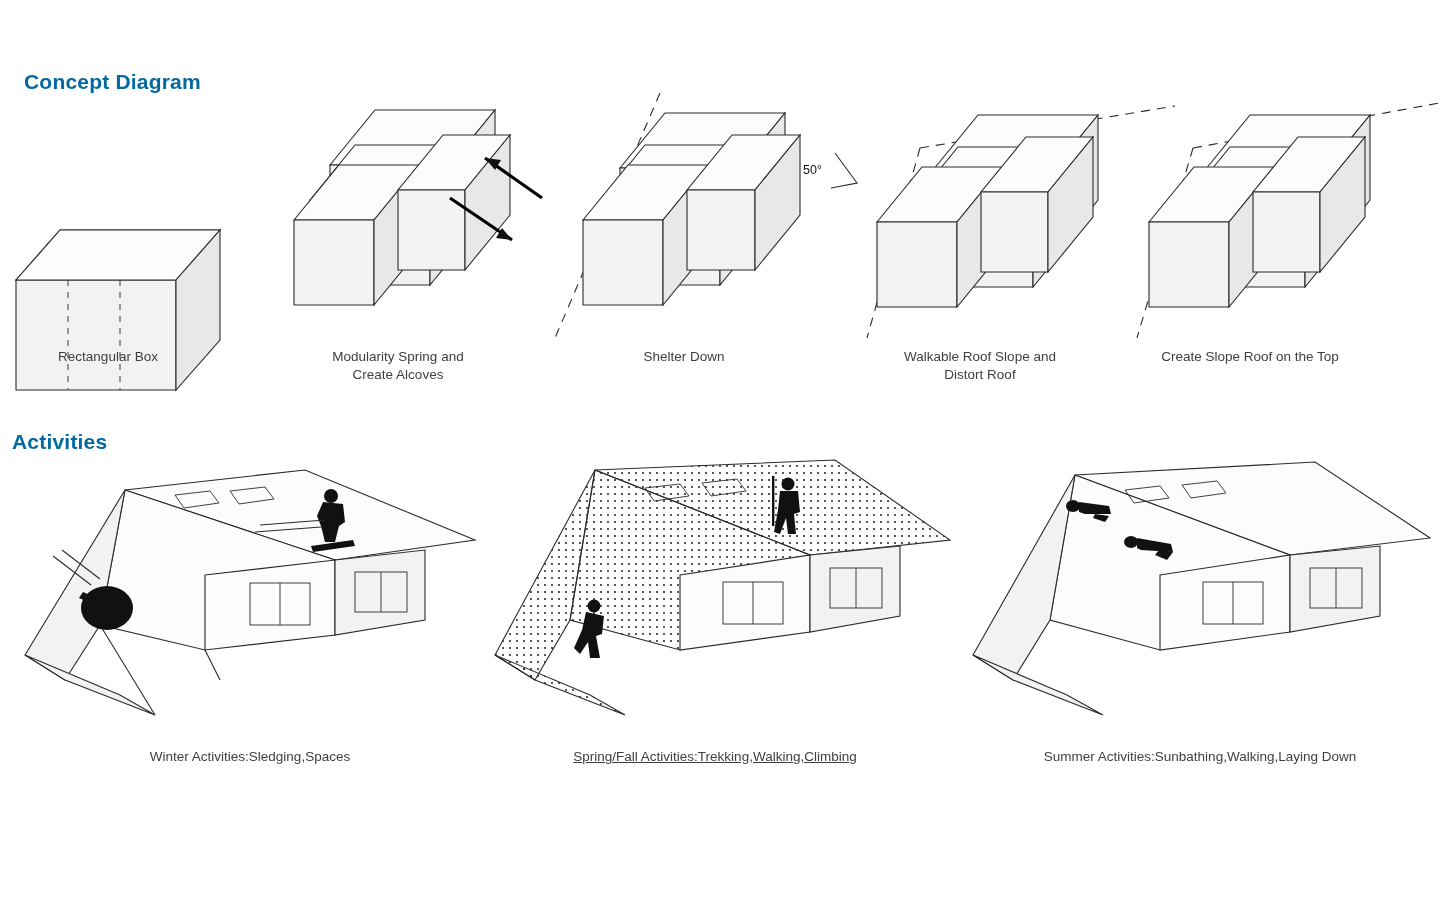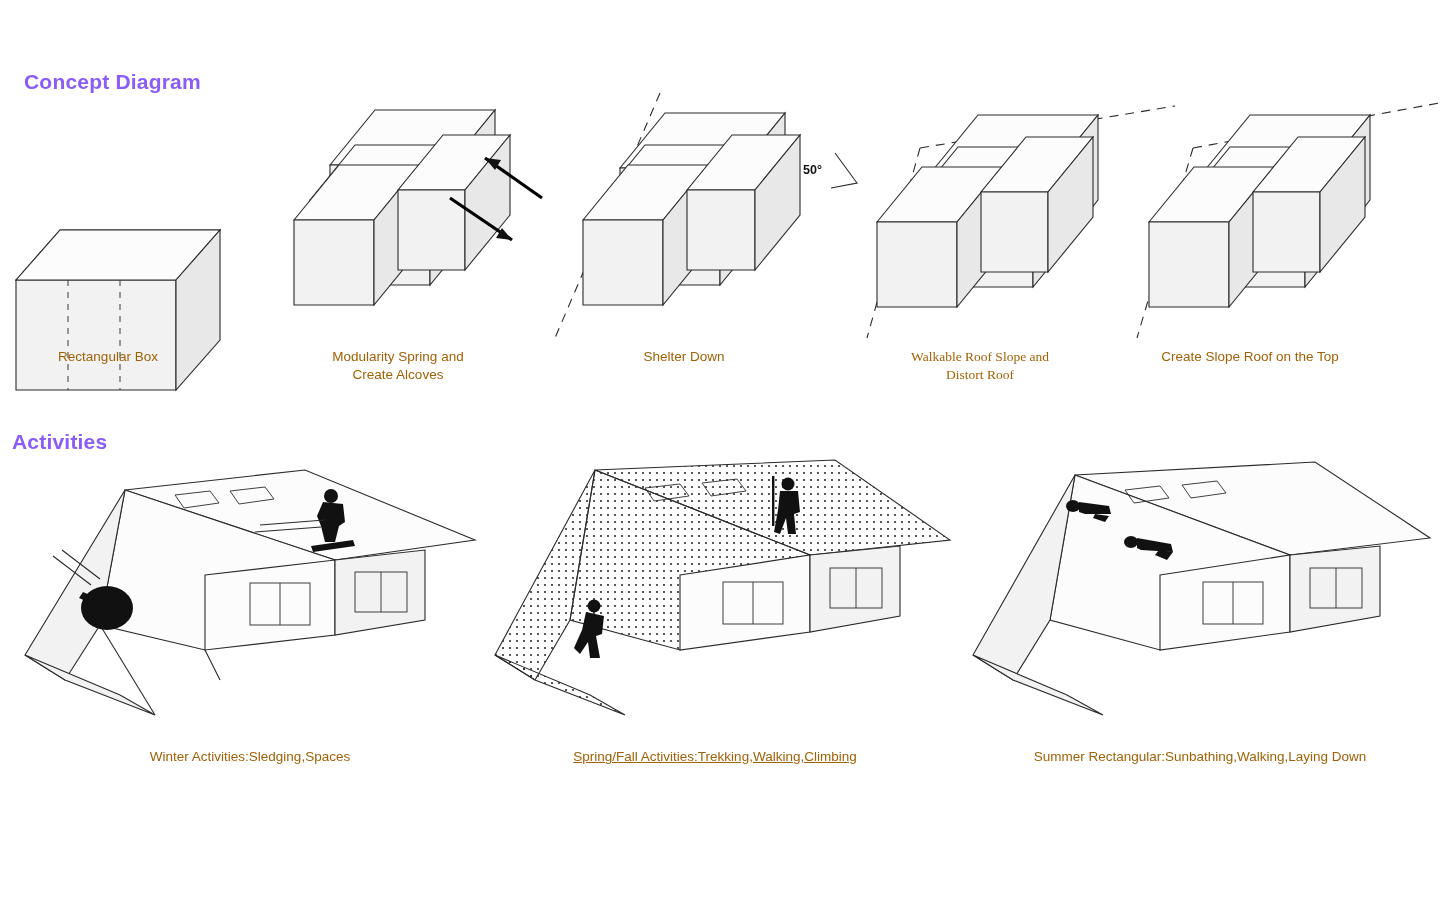--- a/index.html
+++ b/index.html
@@ -13,37 +13,36 @@
     position: relative;
     font-family: "Liberation Sans", sans-serif;
     color: #1a1a1a;
     overflow: hidden;
   }
   .section-title {
     position: absolute;
     font-size: 21px;
     font-weight: bold;
     letter-spacing: 0.2px;
-    color: #8b5cf6;
+    color: #0369a1;
   }
   #concept-title { left: 24px; top: 70px; }
   #activities-title { left: 12px; top: 430px; }
 
   .caption {
     position: absolute;
     font-size: 13.5px;
     line-height: 18px;
     text-align: center;
-    color: #a16207;
+    color: #404040;
     white-space: pre-line;
   }
 
   .stage {
     position: absolute;
-    font-weight: bold;
   }
   svg { display: block; overflow: visible; }
 
   .ln { stroke: #2b2b2b; fill: none; stroke-width: 1.1; }
   .face-light { fill: #fcfcfc; stroke: #2b2b2b; stroke-width: 1.1; }
   .face-mid { fill: #f2f2f2; stroke: #2b2b2b; stroke-width: 1.1; }
   .face-dark { fill: #e8e8e8; stroke: #2b2b2b; stroke-width: 1.1; }
   .dash { stroke: #2b2b2b; fill: none; stroke-width: 1.1; stroke-dasharray: 9 7; }
   .dash-thin { stroke: #3a3a3a; fill: none; stroke-width: 1; stroke-dasharray: 6 6; }
   .arrow { stroke: #000; stroke-width: 3.2; fill: none; }
@@ -145,21 +144,21 @@
 
     <polygon class="face-light" points="32,134 77,79 157,79 112,134"></polygon>
     <polygon class="face-mid" points="32,134 32,219 112,219 112,134"></polygon>
     <polygon class="face-dark" points="112,134 157,79 157,164 112,219"></polygon>
 
     <polygon class="face-light" points="136,104 181,49 248,49 203,104"></polygon>
     <polygon class="face-mid" points="136,104 136,184 203,184 203,104"></polygon>
     <polygon class="face-dark" points="203,104 248,49 248,129 203,184"></polygon>
   </svg>
 </div>
-<div class="caption" style="left:880px; top:348px; width:200px;font-family:Liberation Serif, serif;">Walkable Roof Slope and
+<div class="caption" style="left:880px; top:348px; width:200px;">Walkable Roof Slope and
 Distort Roof</div>
 
 <div class="stage" style="left:1115px; top:88px;">
   <svg width="330" height="260" viewBox="0 0 330 260">
     <path class="dash" d="M78,60 L22,250"></path>
     <path class="dash" d="M78,60 L330,14"></path>
     <polygon class="face-light" points="90,82 135,27 255,27 210,82"></polygon>
     <polygon class="face-mid" points="90,82 90,167 210,167 210,82"></polygon>
     <polygon class="face-dark" points="210,82 255,27 255,112 210,167"></polygon>
     <polygon class="face-light" points="70,114 115,59 235,59 190,114"></polygon>
@@ -265,13 +264,13 @@
       <path d="M14,10 L44,14 L46,22 L20,22 L14,20 Z"></path>
       <path d="M30,22 L44,24 L40,30 L28,26 Z"></path>
     </g>
     <g class="silhouette" transform="translate(168,80)">
       <ellipse cx="8" cy="12" rx="7" ry="6"></ellipse>
       <path d="M14,8 L48,14 L50,22 L18,20 L14,18 Z"></path>
       <path d="M36,20 L50,22 L44,30 L32,25 Z"></path>
     </g>
   </svg>
 </div>
-<div class="caption" style="left:1010px; top:748px; width:380px;">Summer Rectangular:Sunbathing,Walking,Laying Down</div>
+<div class="caption" style="left:1010px; top:748px; width:380px;">Summer Activities:Sunbathing,Walking,Laying Down</div>
 
 </body></html>

